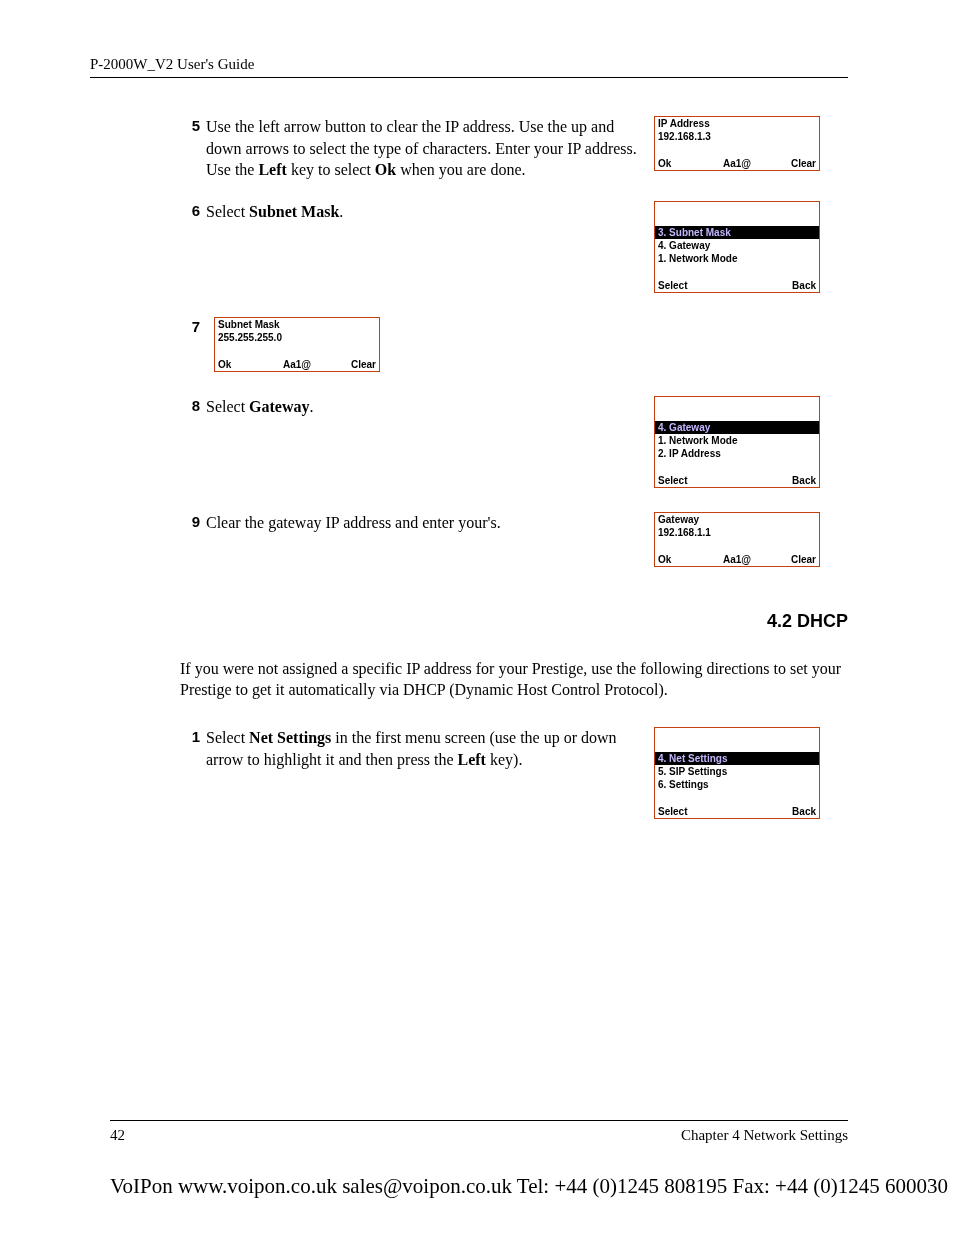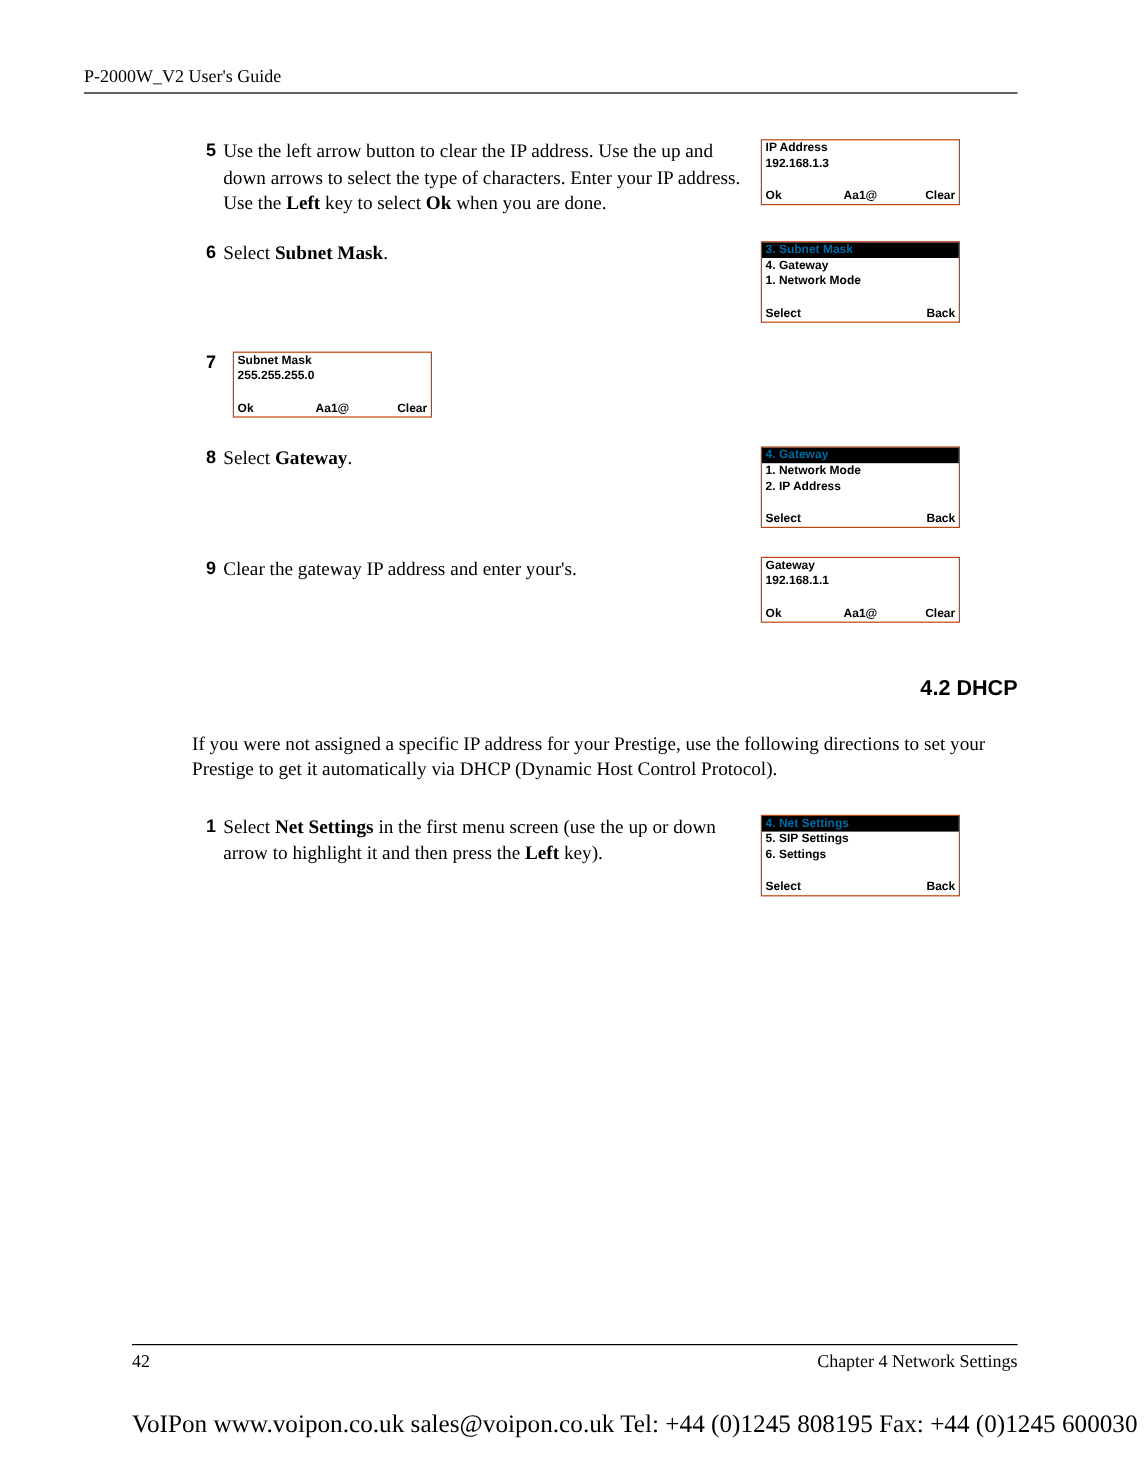--- a/index.html
+++ b/index.html
@@ -8,21 +8,21 @@
     color: #000;
     background: #fff;
     margin: 0;
     padding: 0;
   }
   .page {
     width: 948px;
     height: 1235px;
     position: relative;
     box-sizing: border-box;
-    padding: 56px 100px 0 70px;
+    padding: 56px 100px 0 90px;
   }
   .header-line {
     border-bottom: 1px solid #000;
     padding-bottom: 4px;
     margin-bottom: 38px;
     font-size: 15px;
   }
   .content-area {
     display: block;
   }
@@ -63,22 +63,23 @@
     font-weight: bold;
     line-height: 1.3;
     background: #fff;
     margin-bottom: 4px;
   }
   .screen-line {
     padding: 0 3px;
   }
   .screen-hl {
     background: #000;
-    color: #0369a1;
+    color: #c4b5fd;
     padding: 0 3px;
+    margin-top: 24px;
   }
   .screen-softkeys {
     display: flex;
     padding: 0 3px;
     margin-top: 14px;
   }
   .sk { flex: 1 1 0; }
   .sk.left   { text-align: left; }
   .sk.center { text-align: center; }
   .sk.right  { text-align: right; }

